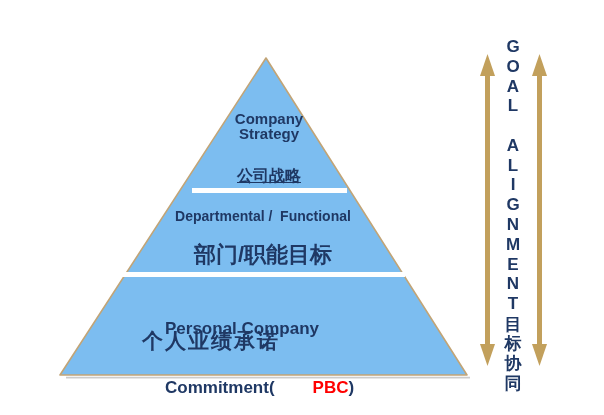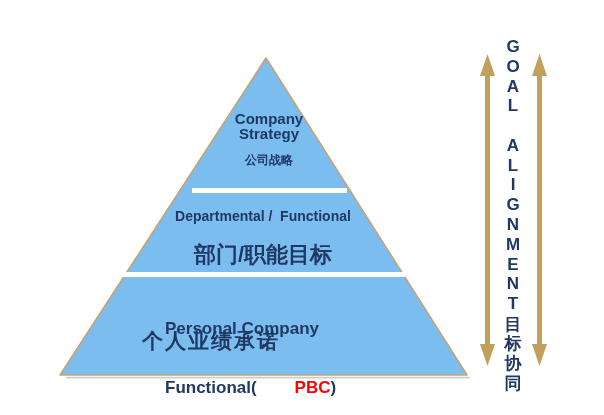--- a/index.html
+++ b/index.html
@@ -31,21 +31,21 @@
   .tier-text{
     position:absolute;
     color:var(--text-navy);
     font-weight:bold;
     text-align:center;
   }
   .en{white-space:pre-wrap;}
   
   .tier1{left:169px;top:112px;width:200px;text-align:center;}
   .tier1 .en{font-size:15px;line-height:14.5px;}
-  .tier1 .zh{font-size:12px;line-height:20px;margin-top:9px;}
+  .tier1 .zh{font-size:16px;line-height:20px;margin-top:25px;text-decoration:underline;}
   
   .tier2{left:158px;top:201px;width:210px;}
   .tier2 .en{font-size:14px;line-height:15px;margin-top:8px;}
   .tier2 .zh{font-size:22px;line-height:20px;margin-top:21px;}
   
   .tier3-en{
     position:absolute;
     left:165px;top:280px;width:230px;
     text-align:left;
     color:var(--text-navy);
@@ -115,21 +115,21 @@
     <div class="zh">公司战略</div>
   </div>
 
   <div class="tier-text tier2">
     <div class="en">Departmental /  Functional</div>
     <div class="zh">部门/职能目标</div>
   </div>
 
   <div class="tier3-en">
     <div>Personal Company</div>
-    <div><span>Functional(</span><span class="pbc">PBC</span><span>)</span></div>
+    <div><span>Commitment(</span><span class="pbc">PBC</span><span>)</span></div>
   </div>
   <div class="tier3-zh">个人业绩承诺</div>
 
   <div class="vertical-caption">
       <div class="vchar">G</div>
       <div class="vchar">O</div>
       <div class="vchar">A</div>
       <div class="vchar">L</div>
       <div class="vchar"></div>
       <div class="vchar">A</div>

